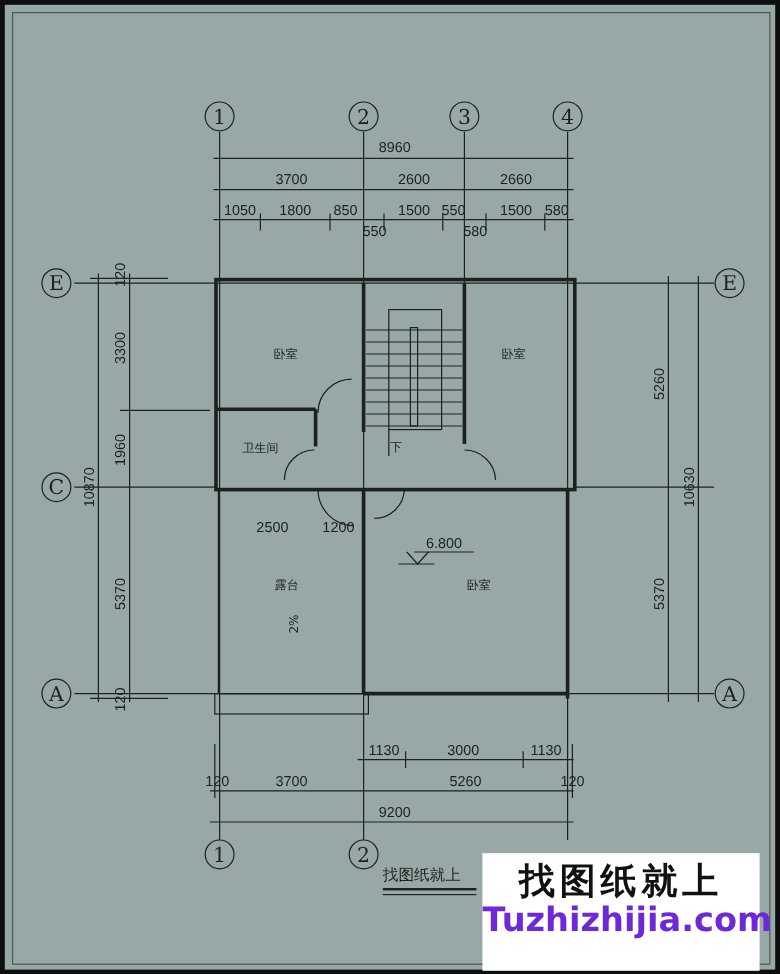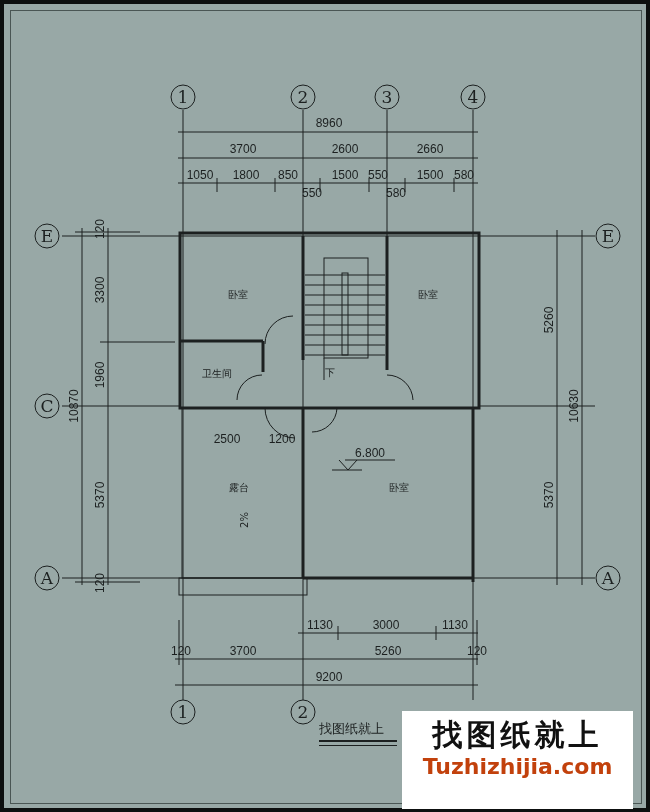--- a/index.html
+++ b/index.html
@@ -8,21 +8,21 @@
   #inner{position:absolute;left:6px;top:6px;width:630px;height:792px;border:1px solid #4a5654;}
   svg{position:absolute;left:0;top:0;}
   .dim{font-family:"Liberation Sans",sans-serif;font-size:12px;fill:#1c2020;}
   .axis{font-family:"DejaVu Serif",serif;font-size:17px;fill:#1c2020;}
   .room{font-family:"DejaVu Sans",sans-serif;font-size:10px;fill:#1c2020;}
   #title{position:absolute;left:319px;top:720px;font-size:13px;color:#1c2020;font-family:"DejaVu Sans",sans-serif;}
   #title-u1{position:absolute;left:319px;top:740px;width:78px;height:2px;background:#1c2020;}
   #title-u2{position:absolute;left:319px;top:745px;width:78px;height:1px;background:#1c2020;}
   #wm{position:absolute;left:402px;top:711px;width:231px;height:98px;background:#ffffff;text-align:center;}
   #wm-cn{font-family:"DejaVu Sans",sans-serif;font-weight:bold;font-size:30px;color:#111;letter-spacing:4px;margin-top:6px;line-height:36px;}
-  #wm-en{font-family:"DejaVu Sans",sans-serif;font-weight:bold;font-size:22px;color:#c2410c;line-height:28px;}
+  #wm-en{font-family:"DejaVu Sans",sans-serif;font-weight:bold;font-size:28px;color:#6d28d9;line-height:28px;}
 </style>
 </head>
 <body>
 
 <div id="frame">
   <div id="inner"></div>
 </div>
 
 <svg width="650" height="812" stroke="#1c2020" fill="none">
 

